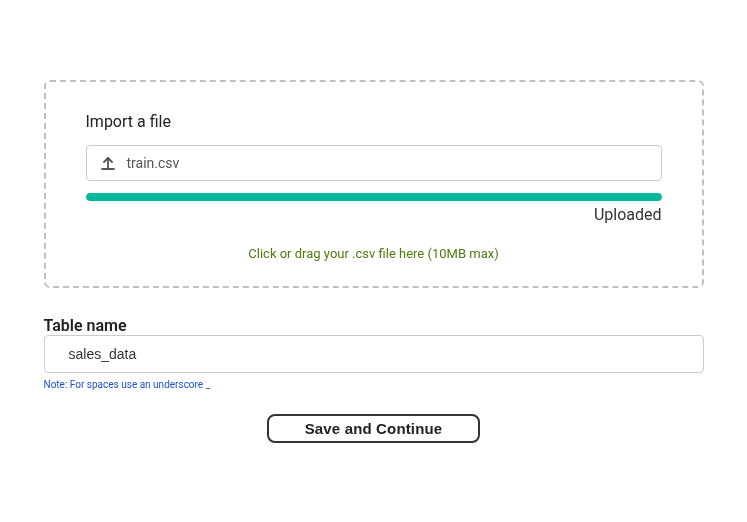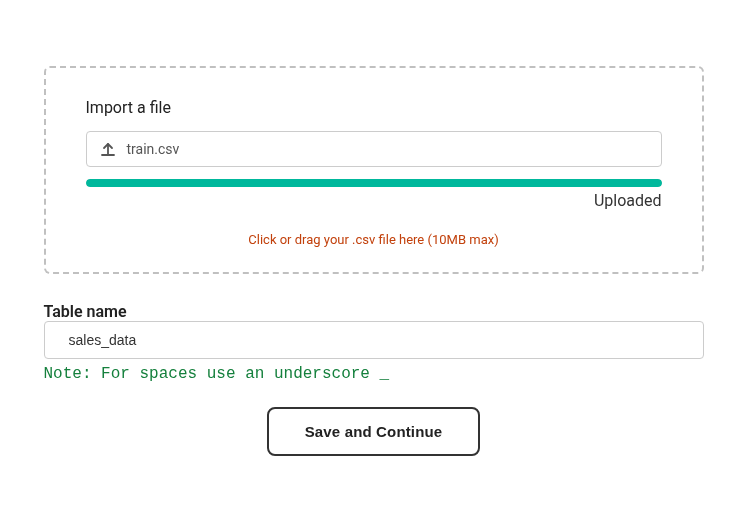--- a/index.html
+++ b/index.html
@@ -87,21 +87,21 @@
     .uploaded-label {
       text-align: right;
       font-size: 16px;
       color: #333333;
       margin-top: 4px;
     }
 
     .drop-hint {
       text-align: center;
       font-size: 13px;
-      color: #c2410c;
+      color: #4d7c0f;
       margin-top: 22px;
     }
 
     
     .table-name-section {
       margin-bottom: 24px;
     }
 
     .table-name-label {
       font-size: 16px;
@@ -114,35 +114,34 @@
       width: 100%;
       padding: 10px 24px;
       font-size: 14px;
       border: 1px solid #cccccc;
       border-radius: 4px;
       color: #333333;
       outline: none;
     }
 
     .table-name-note {
-      font-size: 16px;
-      color: #15803d;
+      font-size: 10px;
+      color: #1d4ed8;
       margin-top: 6px;
-      font-family: Liberation Mono, monospace;
     }
 
     
     .button-row {
       display: flex;
       justify-content: center;
       margin-top: 10px;
     }
 
     .save-continue-btn {
-      padding: 14px 36px;
+      padding: 4px 36px;
       font-size: 15px;
       font-weight: 600;
       color: #222222;
       background: #ffffff;
       border: 2px solid #333333;
       border-radius: 8px;
       cursor: pointer;
       letter-spacing: 0.01em;
     }
   </style>

